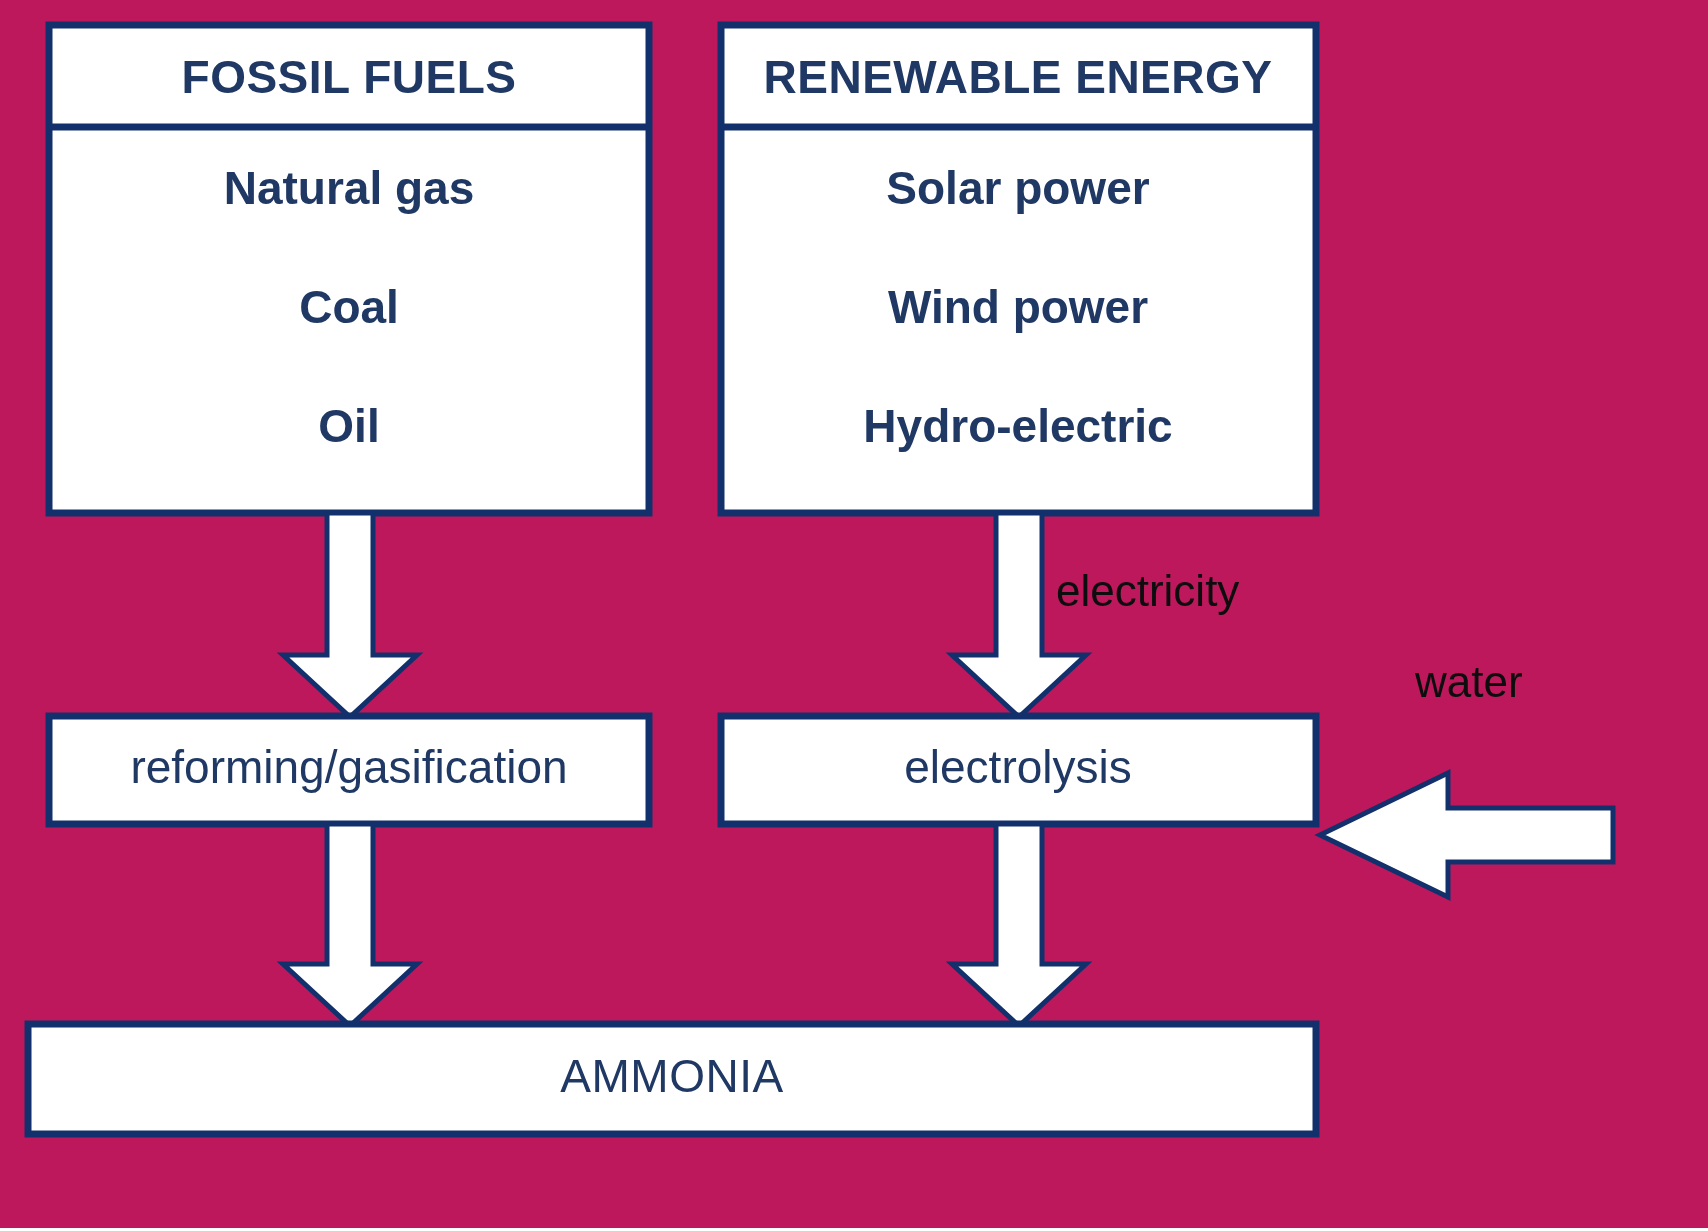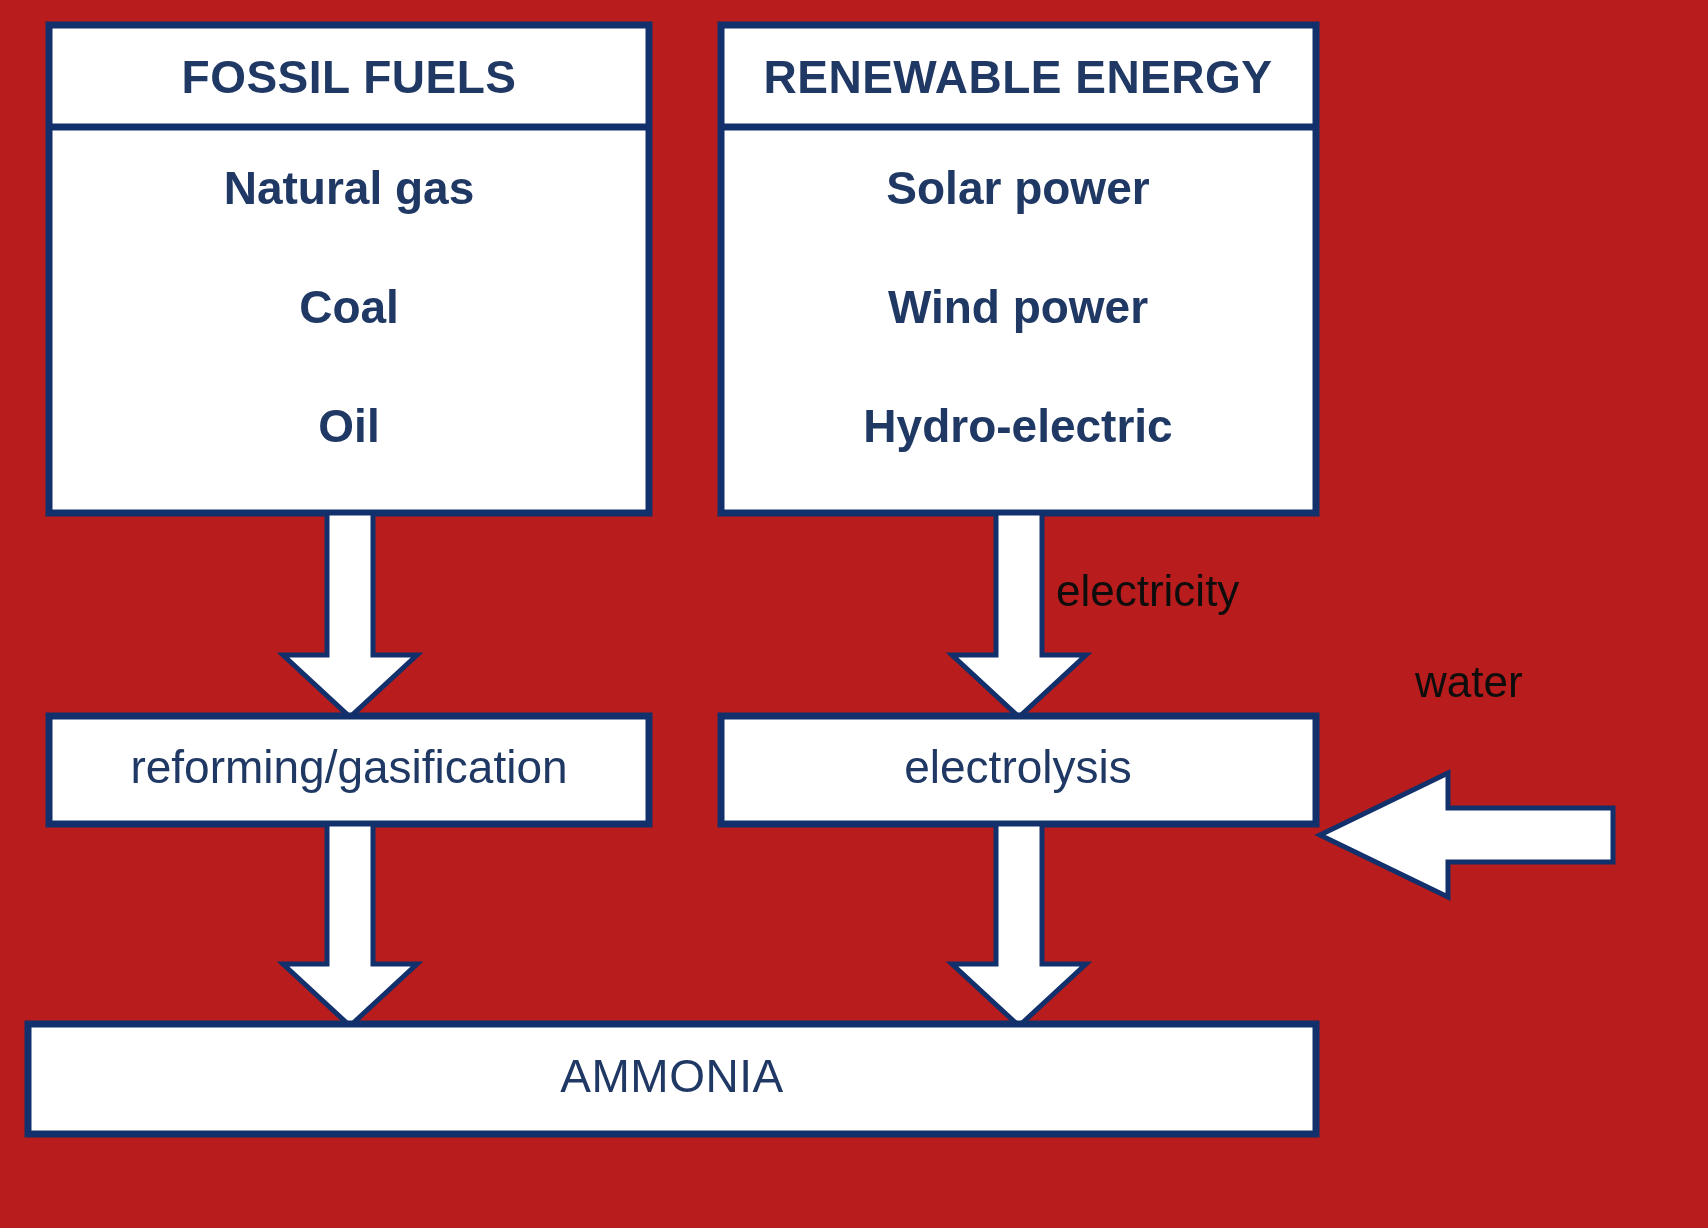--- a/index.html
+++ b/index.html
@@ -10,21 +10,21 @@
   body {
     width: 1708px;
     height: 1231px;
     font-family: "Liberation Sans", sans-serif;
     overflow: hidden;
   }
   #diagram-root {
     position: relative;
     width: 1708px;
     height: 1228px;
-    background: #b91c1c;
+    background: #be185d;
   }
   svg#flow-svg {
     position: absolute;
     left: 0;
     top: 0;
     width: 1708px;
     height: 1231px;
     display: block;
   }
   .box-shape {

